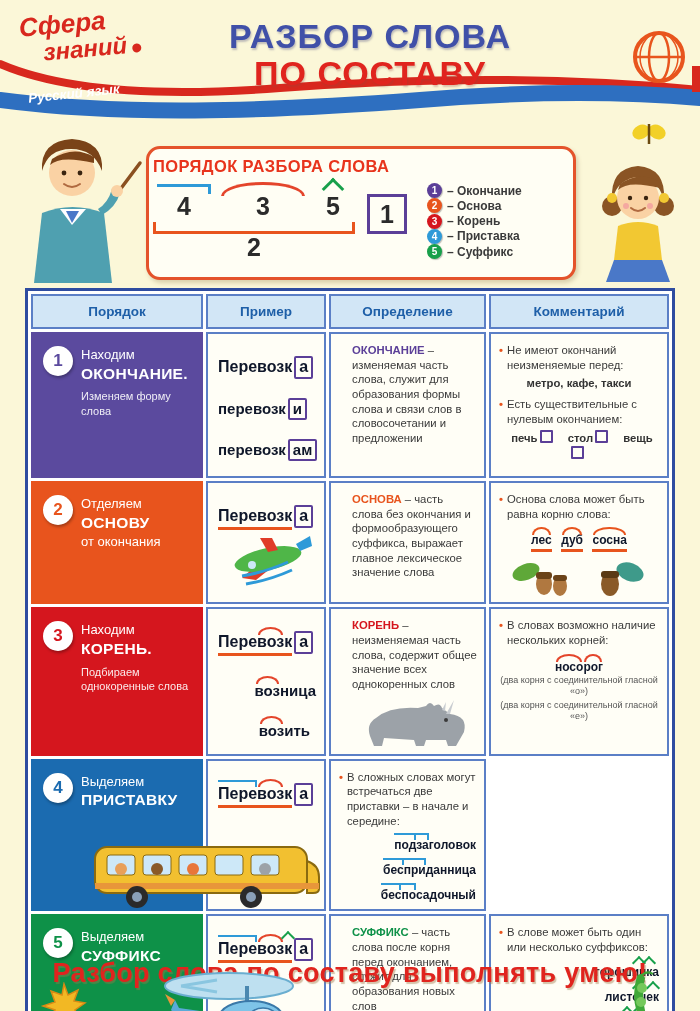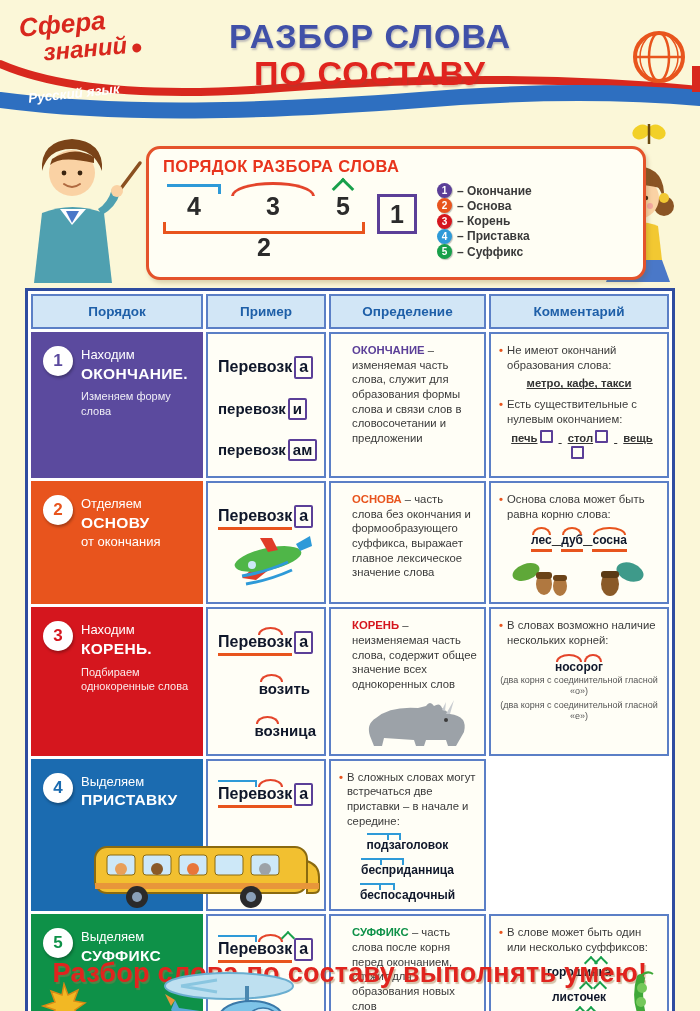--- a/index.html
+++ b/index.html
@@ -18,21 +18,21 @@
   .title .t2{font-size:34px;color:#E0241E;text-shadow:1px 2px 2px rgba(150,70,60,.3);}
   .globe{position:absolute;left:630px;top:28px;}
   .redtag{position:absolute;left:692px;top:66px;width:8px;height:26px;background:#D8281E;}
   .butterfly{position:absolute;left:628px;top:120px;}
 
   
   .boy{position:absolute;left:8px;top:133px;}
   .girl{position:absolute;left:582px;top:158px;}
 
   
-  .panel{position:absolute;left:146px;top:146px;width:500px;height:134px;background:#FFFEF4;border:3px solid #E4532B;border-radius:14px;box-shadow:2px 3px 4px rgba(120,90,40,.25);box-sizing:border-box;padding:8px 12px 6px 14px;}
+  .panel{position:absolute;left:146px;top:146px;width:430px;height:134px;background:#FFFEF4;border:3px solid #E4532B;border-radius:14px;box-shadow:2px 3px 4px rgba(120,90,40,.25);box-sizing:border-box;padding:8px 12px 6px 4px;}
   .panel-title{color:#E8341C;font-weight:bold;font-size:16.5px;letter-spacing:.4px;}
   .panel-body{display:flex;margin-top:6px;}
   .diagram{width:268px;display:flex;align-items:flex-start;}
   .dgroup{display:flex;flex-direction:column;}
   .drow{display:flex;align-items:flex-end;}
   .dnum{position:relative;font-size:25px;font-weight:bold;color:#2B2B2B;text-align:center;padding-top:12px;line-height:1;}
   .d4{width:62px;}
   .d4::before{content:"";position:absolute;top:2px;left:4px;right:4px;height:7px;border-top:3px solid #2E9AD8;border-right:3px solid #2E9AD8;}
   .d3{width:96px;}
   .d3::before{content:"";position:absolute;top:0px;left:6px;right:6px;height:11px;border:3px solid #E4452B;border-bottom:none;border-radius:50% 50% 0 0 / 100% 100% 0 0;}
@@ -69,38 +69,38 @@
   .s2{font-size:15.5px;font-weight:bold;letter-spacing:.3px;line-height:1.35;}
   .sub{font-size:11px;line-height:1.3;margin-top:5px;opacity:.9;}
 
   .example{padding:12px 6px 6px 10px;}
   .def{padding:9px 7px 4px 21px;font-size:11.3px;line-height:1.3;color:#3A3A3A;}
   .term{font-weight:bold;}
   .term.c1{color:#5B3F98;} .term.c2{color:#E8541D;} .term.c3{color:#D5161E;} .term.c4{color:#1B6BB0;} .term.c5{color:#0E9148;}
   .comment{padding:9px 8px 4px 8px;font-size:11.3px;line-height:1.3;color:#3A3A3A;}
   .bullet{display:flex;margin-bottom:2px;}
   .dot{color:#E8541D;font-weight:bold;margin-right:4px;}
-  .cwords{text-align:center;margin:4px 0 6px;font-weight:bold;color:#333;text-decoration:underline;}
+  .cwords{text-align:center;margin:4px 0 6px;font-weight:bold;color:#333;}
   .cnote{font-size:9px;text-align:center;line-height:1.2;color:#555;margin:1px 0 3px;}
 
   
   .morphword{display:inline-block;padding-top:10px;font-weight:bold;color:#0f172a;font-size:15px;line-height:1;}
   .morphword.cap{font-size:16px;}
   .morphword.small{font-size:12px;padding-top:9px;}
   .exstack .morphword{margin-bottom:9px;}
   .seg{position:relative;display:inline-block;}
   .seg.ending{border:2px solid #5B3F98;padding:1px 3px 2px;margin-left:2px;border-radius:2px;}
   .seg.stem{border-bottom:3px solid #E8541D;padding-bottom:3px;}
   .seg.top-root::before{content:"";position:absolute;top:-7px;left:1px;right:1px;height:6px;border:2px solid #E4452B;border-bottom:none;border-radius:50% 50% 0 0 / 100% 100% 0 0;}
   .seg.top-stem::before{content:"";position:absolute;top:-7px;left:1px;right:1px;height:6px;border:2px solid #E8541D;border-bottom:none;border-radius:50% 50% 0 0 / 100% 100% 0 0;}
   .seg.top-prefix::before{content:"";position:absolute;top:-6px;left:0;right:0;height:5px;border-top:2px solid #2E9AD8;border-right:2px solid #2E9AD8;}
   .seg.top-suffix::before{content:"";position:absolute;top:-8px;left:50%;width:8px;height:8px;border-top:2px solid #18A04B;border-left:2px solid #18A04B;transform:translateX(-50%) rotate(45deg);}
   .null-box{display:inline-block;width:9px;height:9px;border:2px solid #5B3F98;margin-left:2px;vertical-align:-1px;border-radius:1px;}
   .nw{margin:11px 6px;font-weight:bold;}
-  .wstack{text-align:center;}
+  .wstack{text-align:right;}
   .wstack .morphword{margin-bottom:4px;}
 
   .ill{display:block;margin:2px auto 0;}
   .overlay{position:absolute;z-index:6;}
 
   
   .slogan{position:absolute;left:0;top:958px;width:100%;text-align:center;color:#E0241E;font-weight:bold;font-size:27px;letter-spacing:.3px;text-shadow:1.5px 1.5px 1px rgba(160,120,70,.45);}
 </style>
 </head>
 <body>
@@ -230,21 +230,21 @@
         <div class="morphword"><span class="seg">перевозк</span><span class="seg ending">и</span></div><br>
         <div class="morphword"><span class="seg">перевозк</span><span class="seg ending">ам</span></div>
       </div>
       <div class="cell def">
         <span class="term c1">ОКОНЧАНИЕ</span>
         <span>– изменяемая часть слова, служит для образования формы слова и связи слов в словосочетании и предложении</span>
       </div>
       <div class="cell comment">
         <div class="bullet">
             <span class="dot">•</span>
-            <span>Не имеют окончаний образования слова:</span>
+            <span>Не имеют окончаний неизменяемые перед:</span>
           </div>
         <div class="cwords">метро,   кафе,   такси</div>
         <div class="bullet">
             <span class="dot">•</span>
             <span>Есть существительные с нулевым окончанием:</span>
           </div>
         <div class="cwords">
           <span class="nw"><span>печь</span><span class="null-box"></span></span>
           <span class="nw"><span>стол</span><span class="null-box"></span></span>
           <span class="nw"><span>вещь</span><span class="null-box"></span></span>
@@ -300,25 +300,25 @@
 
     <div class="trow r3">
       <div class="cell step">
         <div class="stepnum">3</div>
         <div class="s1">Находим</div>
         <div class="s2">КОРЕНЬ.</div>
         <div class="sub">Подбираем однокоренные слова</div>
       </div>
       <div class="cell example exstack">
         <div class="morphword cap"><span class="seg stem">Пере</span><span class="seg top-root stem">воз</span><span class="seg stem">к</span><span class="seg ending">а</span></div>
+        <div style="text-align:right;padding-right:2px;margin-top:8px;">
+          <div class="morphword"><span class="seg top-root">воз</span><span class="seg">ница</span></div>
+        </div>
         <div style="text-align:right;padding-right:8px;margin-top:6px;">
           <div class="morphword"><span class="seg top-root">воз</span><span class="seg">ить</span></div>
-        </div>
-        <div style="text-align:right;padding-right:2px;margin-top:8px;">
-          <div class="morphword"><span class="seg top-root">воз</span><span class="seg">ница</span></div>
         </div>
       </div>
       <div class="cell def">
         <span class="term c3">КОРЕНЬ</span>
         <span>– неизменяемая часть слова, содержит общее значение всех однокоренных слов</span>
         <svg class="ill" width="122" height="56" viewBox="0 0 122 56">
           <path d="M110,38 Q114,22 96,20 L88,14 Q86,8 80,12 Q76,6 72,12 L64,14 Q36,12 22,24 Q12,30 16,42 L20,52 L28,52 L30,44 L60,46 L62,52 L70,52 L72,46 L92,46 L94,52 L102,52 Z" fill="#9CA2A8"></path>
           <path d="M92,20 L100,6 L96,20 Z" fill="#C8CCD0"></path>
           <path d="M88,16 L92,8 L91,17 Z" fill="#C8CCD0"></path>
           <circle cx="92" cy="26" r="2" fill="#3A3A3A"></circle>

